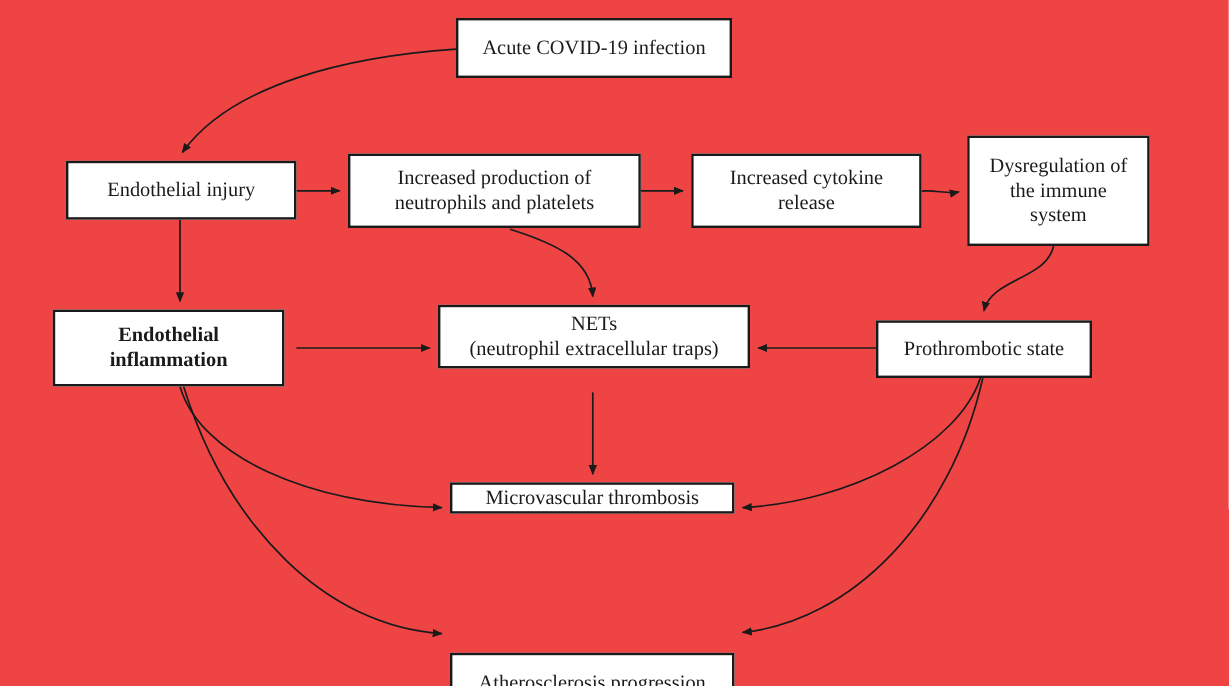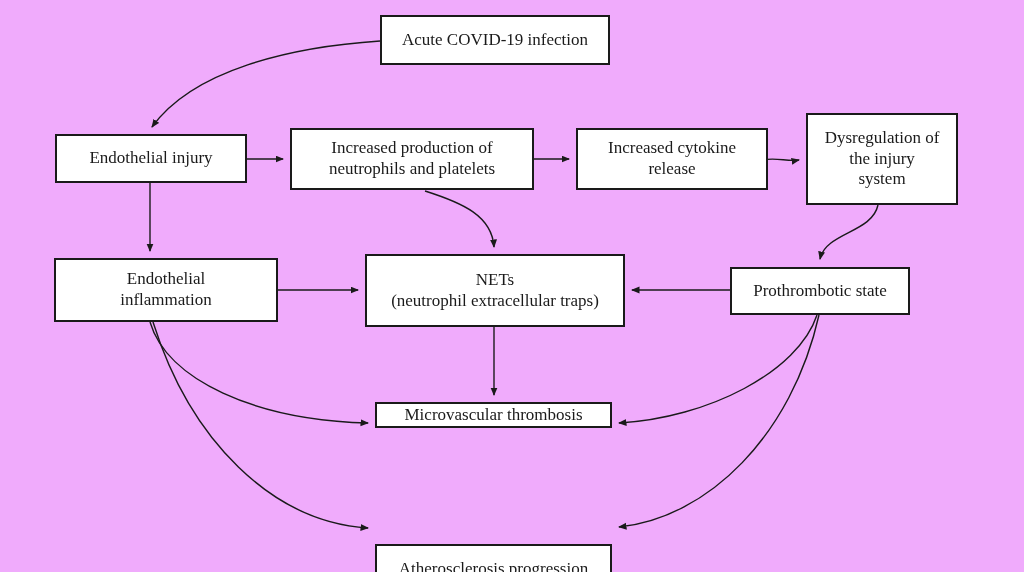--- a/index.html
+++ b/index.html
@@ -4,21 +4,21 @@
 <style>
   html, body {
     margin: 0;
     padding: 0;
     background: #ffffff;
   }
   #canvas {
     position: relative;
     width: 1024px;
     height: 572px;
-    background: #f0abfc;
+    background: #ef4444;
     font-family: "Liberation Serif", "DejaVu Serif", serif;
     overflow: hidden;
   }
   #arrow-layer {
     position: absolute;
     left: 0;
     top: 0;
     width: 1024px;
     height: 572px;
   }
@@ -88,27 +88,27 @@
 
   <div class="node" style="left:290px; top:128px; width:244px; height:62px;">Increased production of
 neutrophils and platelets</div>
 
   <div class="node" style="left:55px;  top:134px; width:192px; height:49px;">Endothelial injury</div>
 
   <div class="node" style="left:576px; top:128px; width:192px; height:62px;">Increased cytokine
 release</div>
 
   <div class="node" style="left:806px; top:113px; width:152px; height:92px;">Dysregulation of
-the injury
+the immune
 system</div>
 
-  <div class="node" style="left:54px;  top:258px; width:224px; height:64px;">Endothelial
+  <div class="node" style="left:44px;  top:258px; width:193px; height:64px;font-weight:bold;">Endothelial
 inflammation</div>
 
-  <div class="node" style="left:365px; top:254px; width:260px; height:73px;">NETs
+  <div class="node" style="left:365px; top:254px; width:260px; height:53px;">NETs
 (neutrophil extracellular traps)</div>
 
   <div class="node" style="left:730px; top:267px; width:180px; height:48px;">Prothrombotic state</div>
 
   <div class="node" style="left:375px; top:402px; width:237px; height:26px;">Microvascular thrombosis</div>
 
   <div class="node" style="left:375px; top:503px; width:237px; height:50px;margin-top:41px;">Atherosclerosis progression</div>
 
 </div>
 

